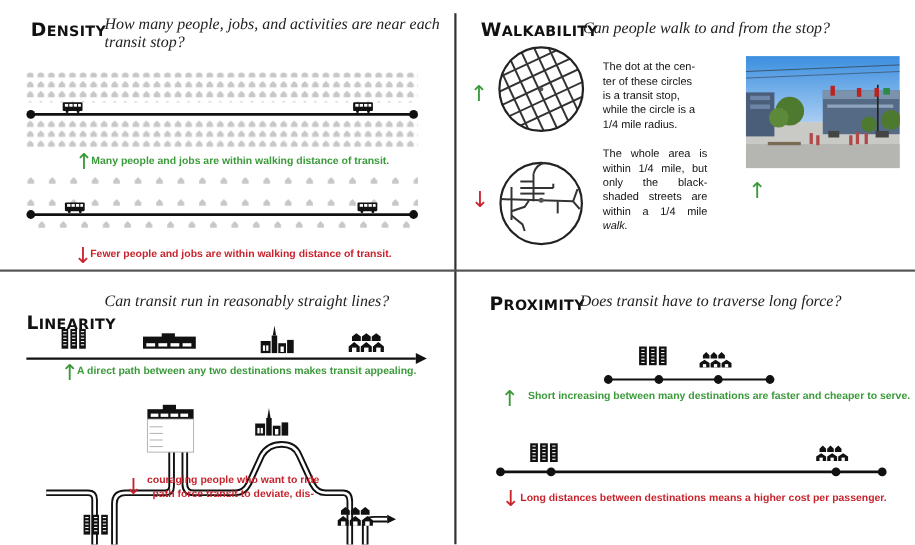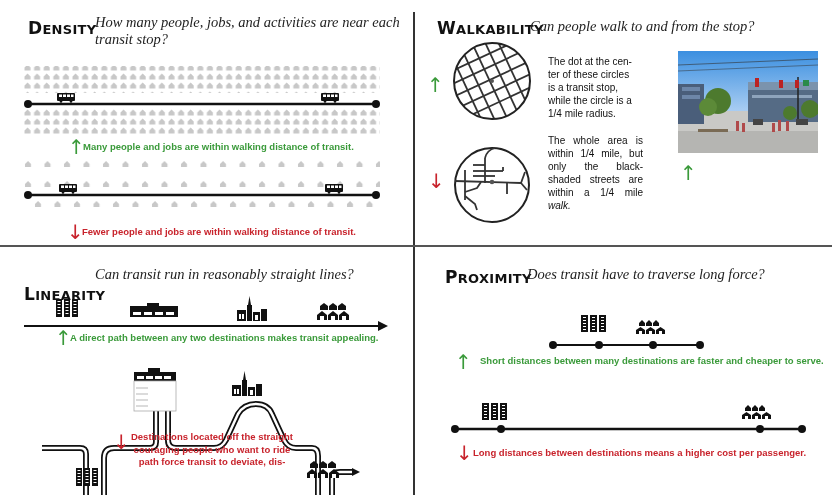--- a/index.html
+++ b/index.html
@@ -294,21 +294,20 @@
     </g>
     <use href="#downtown" x="232" y="127"></use>
     <use href="#houses" x="306" y="213"></use>
   </svg>
 
   <span class="arrow green" style="left:55px; top:80px;">↑</span>
   <div class="caption green" style="left:70px; top:84px;">A direct path between any two destinations makes transit appealing.</div>
 
   <span class="arrow red" style="left:113px; top:184px;">↓</span>
   <div class="caption red" style="left:128px; top:183px; text-align:center; line-height:12.5px; width:168px;">
-    <div>Destinations located off the straight</div>
     <div>couraging people who want to ride</div>
     <div>path force transit to deviate, dis-</div>
   </div>
 </section>
 
 <section class="quad q-prox">
   <div class="title" style="left:30px; top:19px;"><span class="cap">P</span><span>ROXIMITY</span></div>
   <div class="question" style="left:112px; top:18px; width:300px; white-space:nowrap;">Does transit have to traverse long force?</div>
 
   <svg width="417" height="247">
@@ -357,17 +356,17 @@
     <use href="#ptowers" x="67" y="155"></use>
     <use href="#phouses" x="327" y="157"></use>
     <line x1="40" y1="181" x2="387" y2="181" stroke="#111" stroke-width="2.5"></line>
     <circle cx="40" cy="181" r="4" fill="#111"></circle>
     <circle cx="86" cy="181" r="4" fill="#111"></circle>
     <circle cx="345" cy="181" r="4" fill="#111"></circle>
     <circle cx="387" cy="181" r="4" fill="#111"></circle>
   </svg>
 
   <span class="arrow green" style="left:40px; top:104px;">↑</span>
-  <div class="caption green" style="left:65px; top:107px;">Short distances between many destinations are faster and cheaper to serve.</div>
+  <div class="caption green" style="left:65px; top:107px;">Short increasing between many destinations are faster and cheaper to serve.</div>
 
   <span class="arrow red" style="left:41px; top:195px;">↓</span>
   <div class="caption red" style="left:58px; top:199px;">Long distances between destinations means a higher cost per passenger.</div>
 </section>
 
 </body></html>

